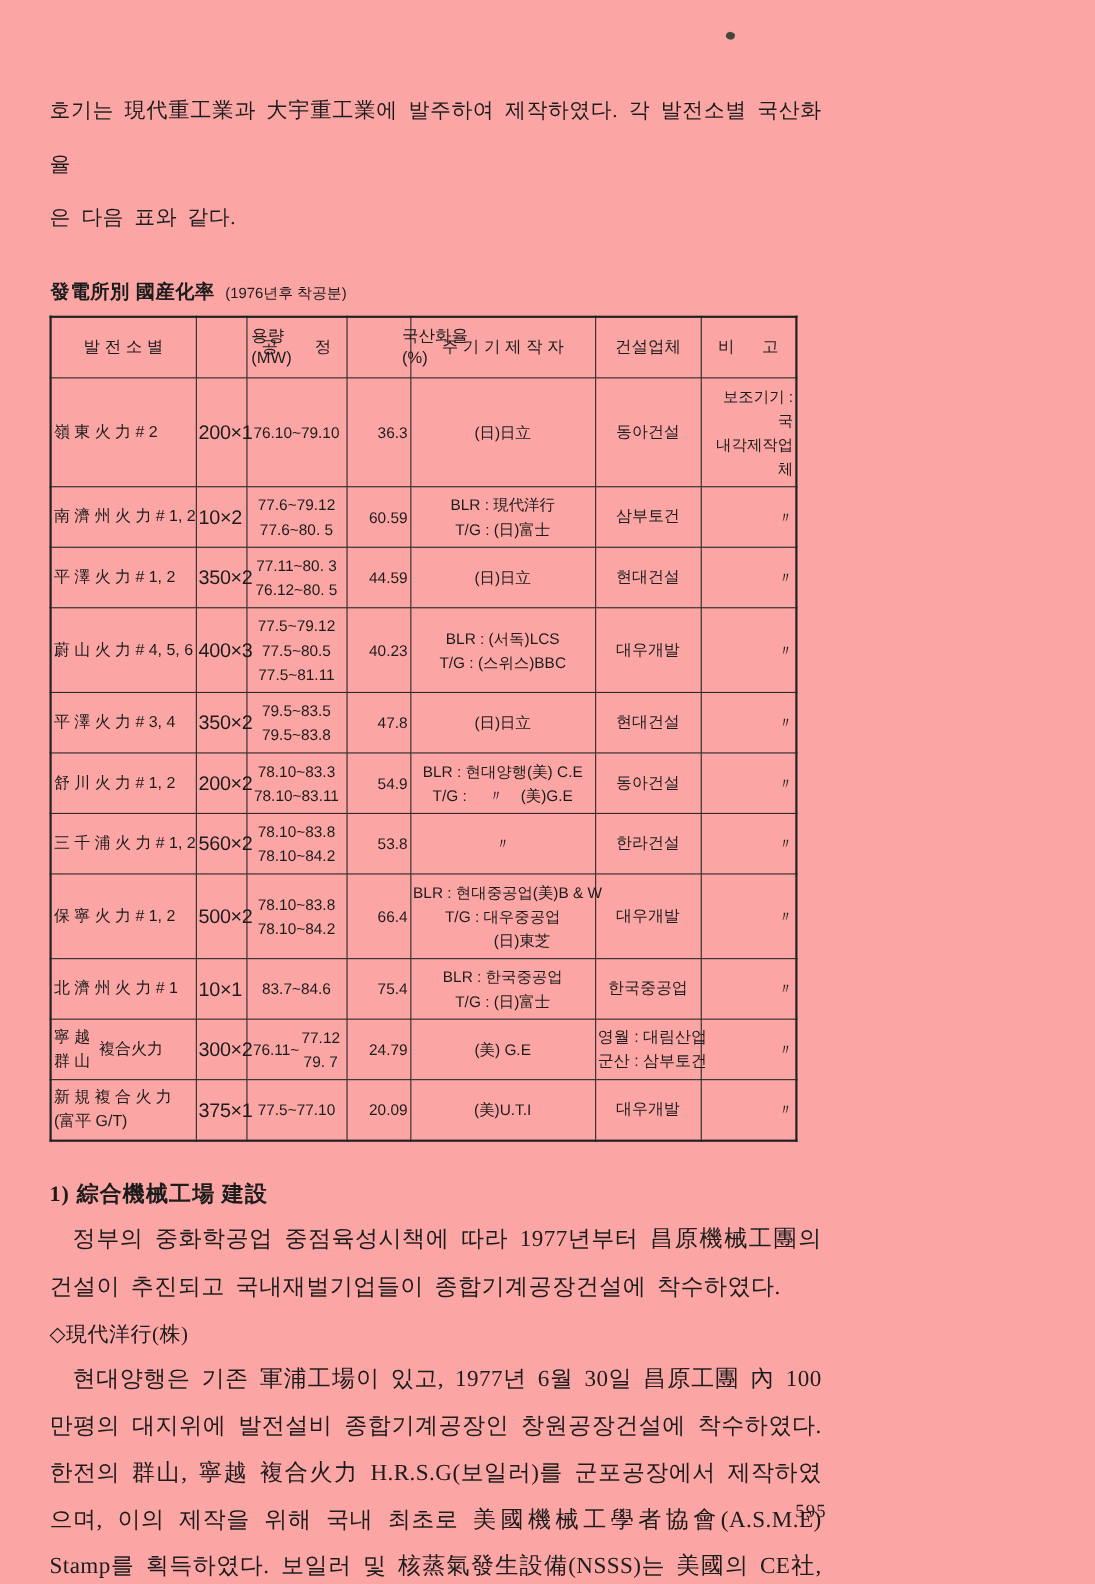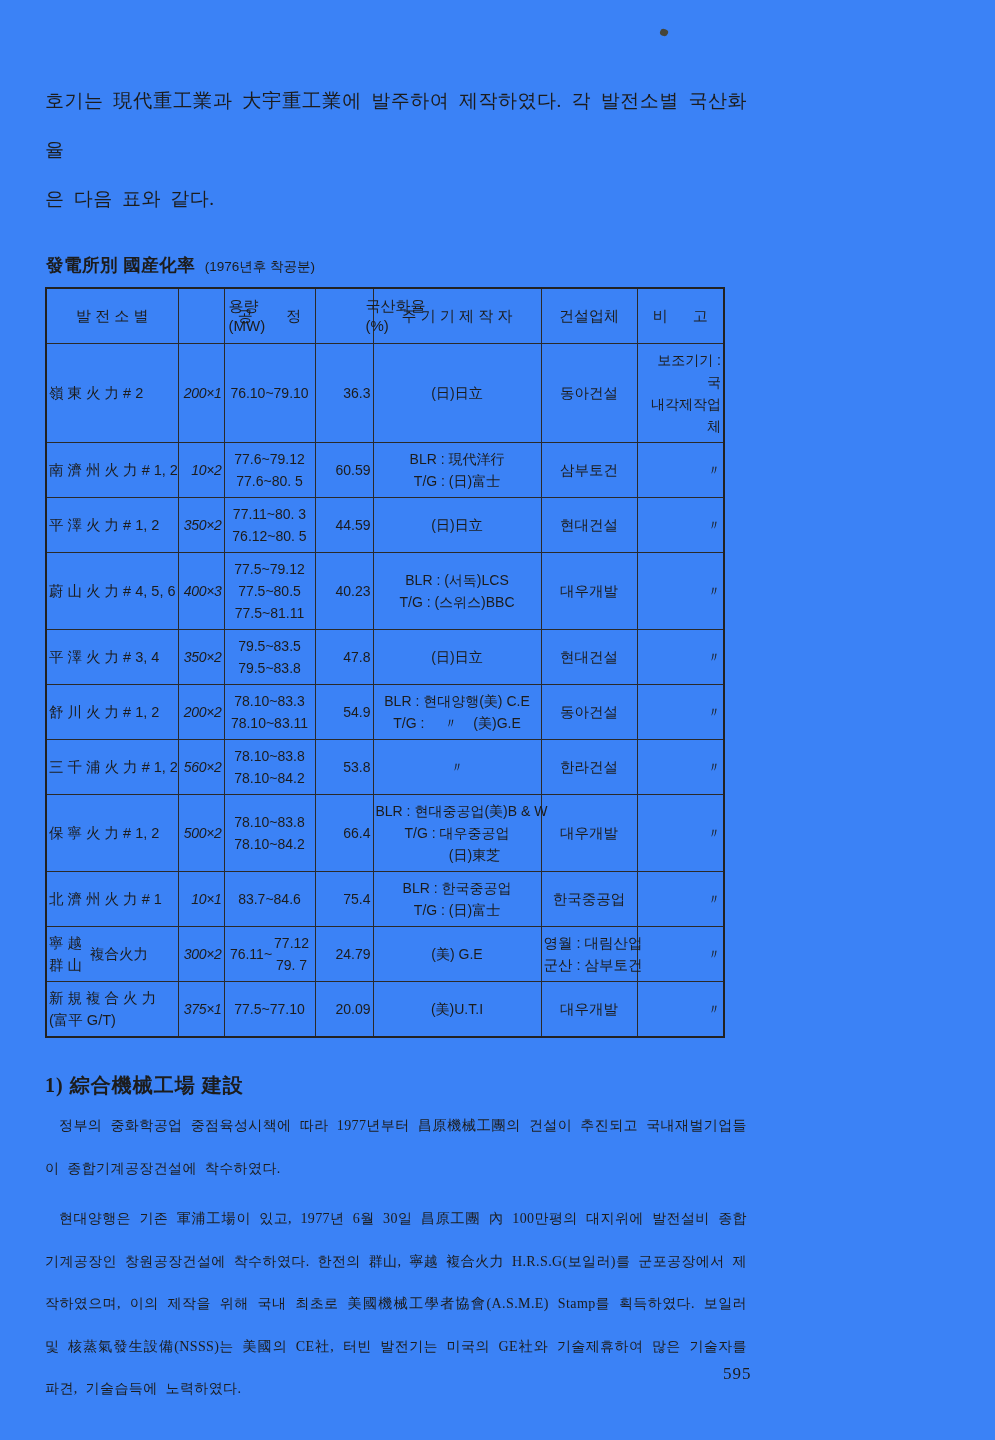--- a/index.html
+++ b/index.html
@@ -1,20 +1,20 @@
 <!DOCTYPE html>
 <html><head>
 <meta charset="utf-8">
 <style>
   html,body{margin:0;padding:0;background:#e8e8e6;}
   .page{
     position:relative;
     width:995px;height:1440px;
     margin:0 auto;
-    background:#3b82f6;
+    background:#fca5a5;
     color:#1c1c1c;
     font-family:"Liberation Serif","DejaVu Serif",serif;
     overflow:hidden;
   }
   .speck{
     position:absolute;left:660px;top:29px;width:8px;height:7px;
     background:#45453a;border-radius:50% 40% 50% 45%;transform:rotate(20deg);
   }
   .content{position:absolute;left:45px;top:0;width:702px;}
 
@@ -40,41 +40,41 @@
     padding:5px 2px;
   }
   .ktable thead th{
     height:44px;font-weight:normal;text-align:center;
     white-space:pre;line-height:20px;font-size:15px;
   }
   .hline{display:block;line-height:20px;padding-left:48px;}
   .ktable td{height:42px;}
   .cline{line-height:22px;white-space:pre;}
   .c-name{text-align:left;padding-left:5px;font-size:14.5px;}
-  .c-cap{text-align:right;font-size:14px;letter-spacing:-.3px;padding-left:0;padding-right:0;font-style:italic;}
+  .c-cap{text-align:left;font-size:18px;letter-spacing:-.3px;padding-left:0;padding-right:0;}
   .c-proc{text-align:center;font-size:14px;}
   .c-rate{text-align:right;padding-right:10px;font-size:14px;}
   .c-maker{text-align:center;padding-left:8px;font-size:14px;}
   .c-builder{text-align:center;}
   .c-note{text-align:center;font-size:14px;}
   .c-note .cline{white-space:normal;text-align:right;}
   .vsplit .vs-left,.vsplit .vs-right{display:inline-block;vertical-align:middle;}
   .c-name.vsplit .vs-left{margin-right:8px;}
   .c-proc.vsplit .vs-left{margin-right:2px;}
 
   .sections{margin-top:34px;}
   .sec-heading-num{
     font-size:20px;font-weight:bold;margin:0 0 6px 0;letter-spacing:1px;
   }
   .sec-heading-d{
     font-size:19px;font-weight:normal;margin:10px 0 6px 0;letter-spacing:.5px;
   }
   .sec-para{
     margin:0 0 8px 0;
-    font-size:14px;line-height:42.5px;
+    font-size:21px;line-height:42.5px;
     text-align:justify;text-indent:1em;
     word-spacing:4px;letter-spacing:.4px;
   }
   .page-number{
     position:absolute;left:683px;top:1364px;
     font-size:17px;letter-spacing:1px;margin-left:40px;
   }
 </style>
 </head>
 <body>
@@ -335,19 +335,20 @@
               <div class="cline">〃</div>
             </td>
           </tr>
         </tbody>
     </table>
 
     <div class="sections">
       <h2 class="sec-heading-num">1) 綜合機械工場 建設</h2>
       <p class="sec-para">정부의 중화학공업 중점육성시책에 따라 1977년부터 昌原機械工團의 건설이 추진되고 국내재벌기업들이 종합기계공장건설에 착수하였다.</p>
 
+      <h2 class="sec-heading-d">◇現代洋行(株)</h2>
       <p class="sec-para">현대양행은 기존 軍浦工場이 있고, 1977년 6월 30일 昌原工團 內 100만평의 대지위에 발전설비 종합기계공장인 창원공장건설에 착수하였다.  한전의 群山, 寧越 複合火力 H.R.S.G(보일러)를 군포공장에서 제작하였으며, 이의 제작을 위해 국내 최초로 美國機械工學者協會(A.S.M.E)  Stamp를 획득하였다.  보일러 및 核蒸氣發生設備(NSSS)는 美國의 CE社, 터빈 발전기는 미국의 GE社와 기술제휴하여 많은 기술자를 파견, 기술습득에 노력하였다.</p>
 
     </div>
   </div>
 
   <div class="page-number">595</div>
 </div>
 
 </body></html>

